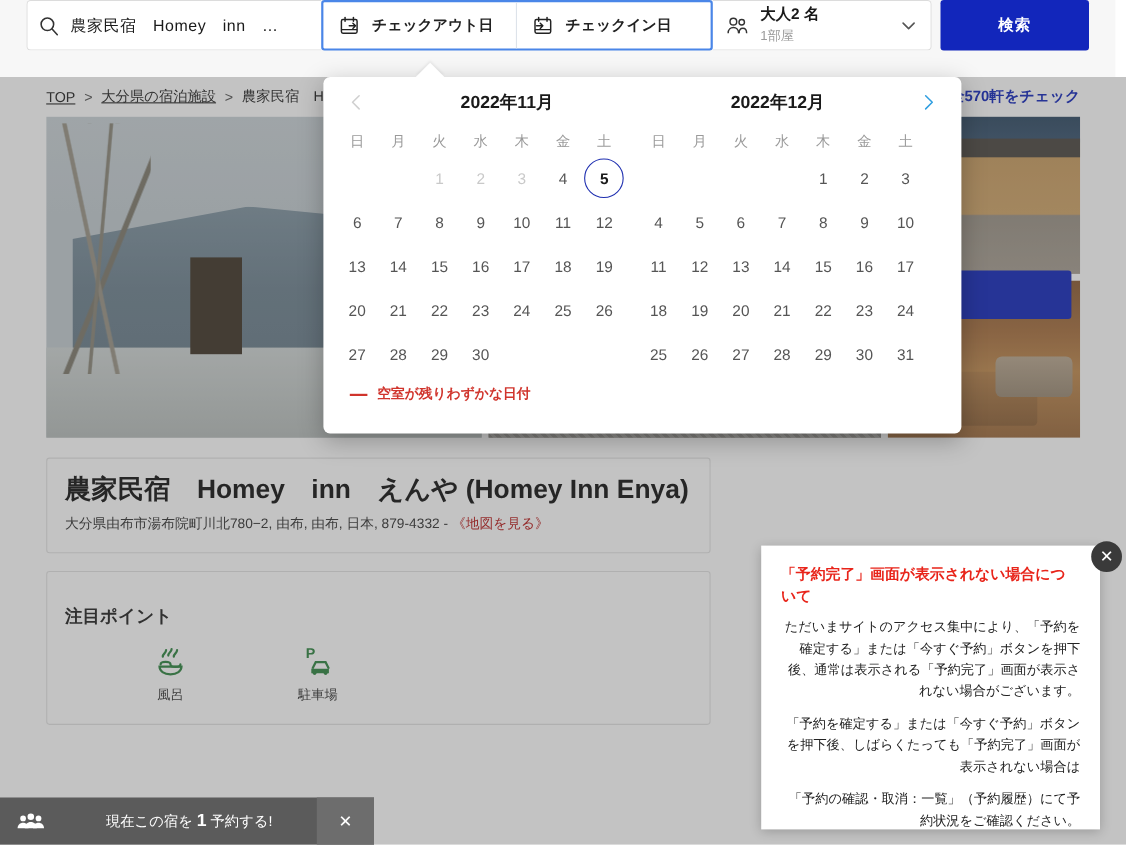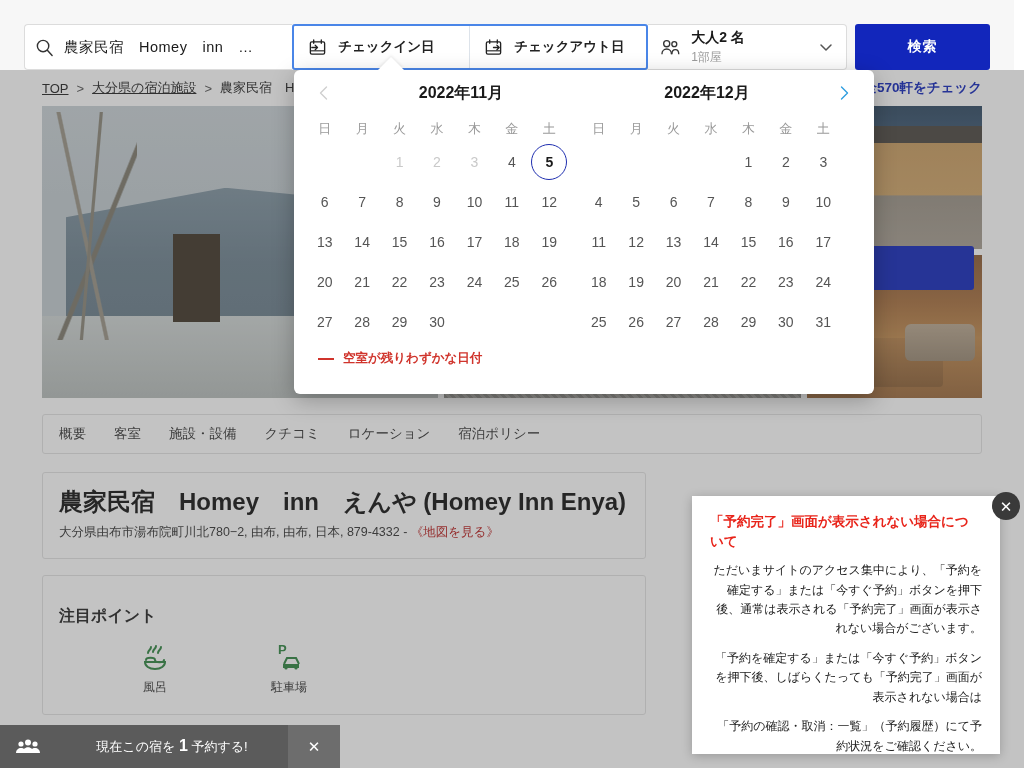--- a/index.html
+++ b/index.html
@@ -8,21 +8,21 @@
     width: 1024px; height: 768px;
     overflow: hidden;
     font-family: "Liberation Sans", "DejaVu Sans", sans-serif;
     background: #ffffff;
   }
   #page { position: relative; width: 1024px; height: 768px; background: #ffffff; }
 
   
   .header-bar {
     position: absolute; top: 0; left: 0; width: 1014px; height: 70px;
-    background: #f7f7f7; display: flex; align-items: flex-end;
+    background: #f7f7f7; display: flex; align-items: flex-start;
     padding: 0 24px; gap: 0; z-index: 30;
   }
   .sb-field {
     height: 46px; background: #ffffff; display: flex; align-items: center;
     border: 1px solid #dcdcdc;
   }
   .sb-search {
     width: 270px; border-radius: 4px 0 0 4px; padding: 0 10px; gap: 10px;
     border-right: none;
   }
@@ -311,28 +311,20 @@
       <div class="g-right">
         <div class="g-cell">
           <div class="ph ph-beige"></div>
         </div>
         <div class="g-cell">
           <div class="ph ph-room"></div>
         </div>
       </div>
     </div>
 
-    <div class="tabs-card">
-      <span class="tab-item">概要</span>
-      <span class="tab-item">客室</span>
-      <span class="tab-item">施設・設備</span>
-      <span class="tab-item">クチコミ</span>
-      <span class="tab-item">ロケーション</span>
-      <span class="tab-item">宿泊ポリシー</span>
-    </div>
 
     <div class="title-card">
       <h1 class="hotel-title">農家民宿　Homey　inn　えんや (Homey Inn Enya)</h1>
       <div class="hotel-addr">
         <span>大分県由布市湯布院町川北780−2, 由布, 由布, 日本, 879-4332 - </span><span class="map-link">《地図を見る》</span>
       </div>
     </div>
 
     <div class="hl-card">
       <h2 class="hl-title">注目ポイント</h2>
@@ -381,36 +373,36 @@
     </div>
 
     <div class="dates-wrap">
       <div class="sb-date">
         <span>
           <svg class="icon-svg" width="19" height="19" viewBox="0 0 20 20">
             <rect x="2.5" y="4" width="15" height="13" rx="1.5" fill="none" stroke="#222" stroke-width="1.4"></rect>
             <line x1="6" y1="2" x2="6" y2="5.5" stroke="#222" stroke-width="1.4" stroke-linecap="round"></line>
             <line x1="14" y1="2" x2="14" y2="5.5" stroke="#222" stroke-width="1.4" stroke-linecap="round"></line>
             <line x1="2.5" y1="13.5" x2="17.5" y2="13.5" stroke="#222" stroke-width="1.2"></line>
-            <path d="M4 10h6M7.5 7.5L10 10l-2.5 2.5" fill="none" stroke="#222" stroke-width="1.4" stroke-linecap="round" stroke-linejoin="round"></path>
+            <path d="M10 10h6M13.5 7.5L16 10l-2.5 2.5" fill="none" stroke="#222" stroke-width="1.4" stroke-linecap="round" stroke-linejoin="round"></path>
           </svg>
         </span>
-        <span>チェックイン日</span>
+        <span>チェックアウト日</span>
       </div>
       <div class="sb-date">
         <span>
           <svg class="icon-svg" width="19" height="19" viewBox="0 0 20 20">
             <rect x="2.5" y="4" width="15" height="13" rx="1.5" fill="none" stroke="#222" stroke-width="1.4"></rect>
             <line x1="6" y1="2" x2="6" y2="5.5" stroke="#222" stroke-width="1.4" stroke-linecap="round"></line>
             <line x1="14" y1="2" x2="14" y2="5.5" stroke="#222" stroke-width="1.4" stroke-linecap="round"></line>
             <line x1="2.5" y1="13.5" x2="17.5" y2="13.5" stroke="#222" stroke-width="1.2"></line>
-            <path d="M10 10h6M13.5 7.5L16 10l-2.5 2.5" fill="none" stroke="#222" stroke-width="1.4" stroke-linecap="round" stroke-linejoin="round"></path>
+            <path d="M4 10h6M7.5 7.5L10 10l-2.5 2.5" fill="none" stroke="#222" stroke-width="1.4" stroke-linecap="round" stroke-linejoin="round"></path>
           </svg>
         </span>
-        <span>チェックアウト日</span>
+        <span>チェックイン日</span>
       </div>
     </div>
 
     <div class="sb-field sb-guests">
       <div class="guests-inner">
         <span>
           <svg class="icon-svg" width="21" height="19" viewBox="0 0 22 20">
             <circle cx="7" cy="6" r="3.2" fill="none" stroke="#333" stroke-width="1.4"></circle>
             <path d="M2 17c0-3.3 2.2-5.4 5-5.4s5 2.1 5 5.4" fill="none" stroke="#333" stroke-width="1.4"></path>
             <circle cx="15" cy="6.5" r="2.6" fill="none" stroke="#333" stroke-width="1.4"></circle>

